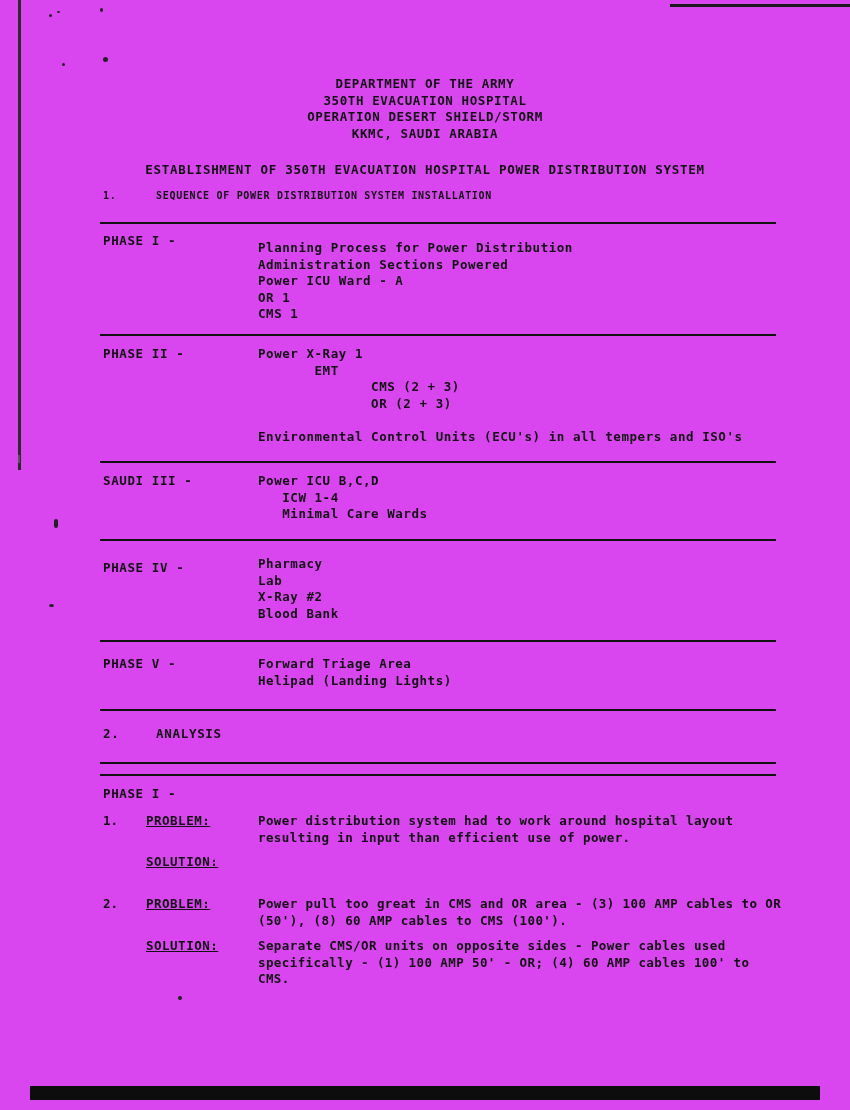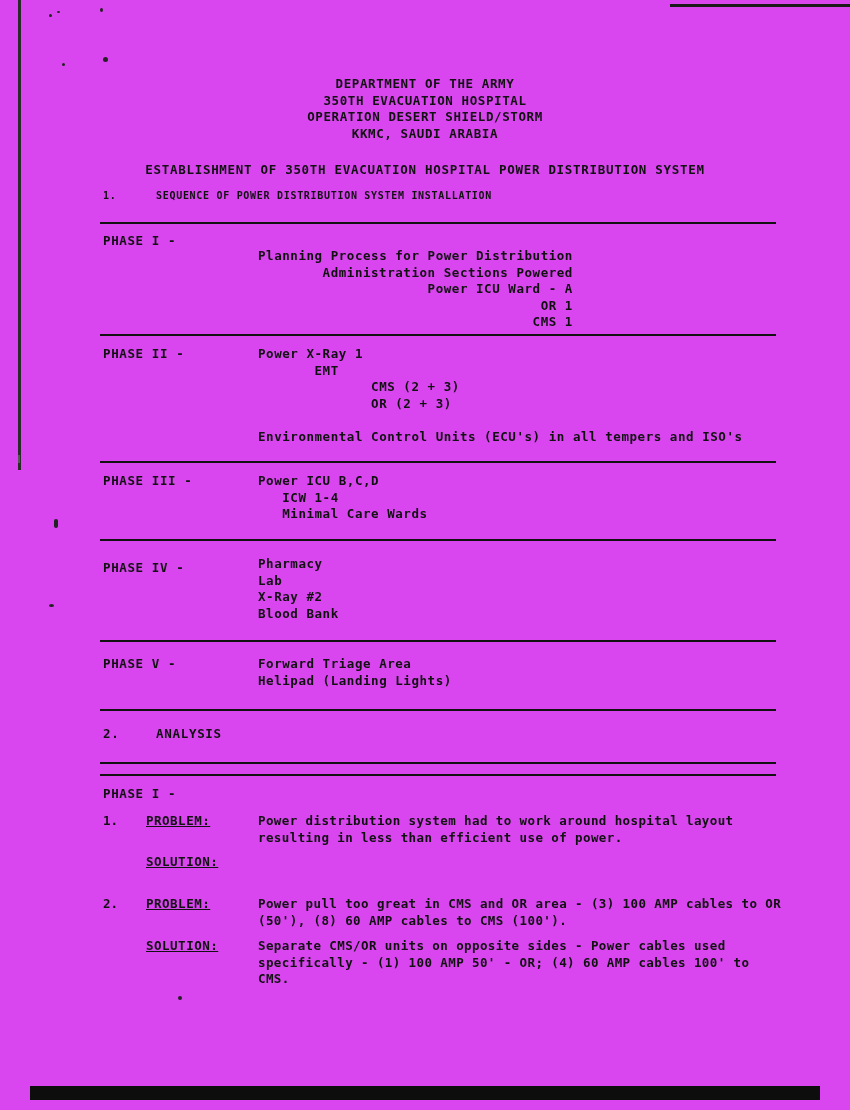--- a/index.html
+++ b/index.html
@@ -169,37 +169,37 @@
     </div>
 
     <div class="title-line">ESTABLISHMENT OF 350TH EVACUATION HOSPITAL POWER DISTRIBUTION SYSTEM</div>
 
     <div class="sec1">
       <span class="num">1.</span><span>SEQUENCE OF POWER DISTRIBUTION SYSTEM INSTALLATION</span>
     </div>
 
     <div class="rule" style="top:222px;"></div>
     <div class="phase" style="top:233px;">PHASE I -</div>
-    <div class="body-txt" style="left:258px; top:248px;text-align:right;">Planning Process for Power Distribution
+    <div class="body-txt" style="left:258px; top:240px;">Planning Process for Power Distribution
 Administration Sections Powered
 Power ICU Ward - A
 OR 1
 CMS 1</div>
 
     <div class="rule" style="top:334px;"></div>
     <div class="phase" style="top:346px;">PHASE II -</div>
     <div class="body-txt" style="left:258px; top:346px;">Power X-Ray 1
        EMT
               CMS (2 + 3)
               OR (2 + 3)
 
 Environmental Control Units (ECU's) in all tempers and ISO's</div>
 
     <div class="rule" style="top:461px;"></div>
-    <div class="phase" style="top:473px;">PHASE III -</div>
+    <div class="phase" style="top:473px;">SAUDI III -</div>
     <div class="body-txt" style="left:258px; top:473px;">Power ICU B,C,D
    ICW 1-4
    Minimal Care Wards</div>
 
     <div class="rule" style="top:539px;"></div>
     <div class="phase" style="top:560px;">PHASE IV -</div>
     <div class="body-txt" style="left:258px; top:556px;">Pharmacy
 Lab
 X-Ray #2
 Blood Bank</div>
@@ -213,21 +213,21 @@
     <div class="sec2" style="top:726px;">
       <span class="num">2.</span><span>ANALYSIS</span>
     </div>
     <div class="rule" style="top:762px;"></div>
     <div class="rule" style="top:774px;"></div>
 
     <div class="phase" style="top:786px;">PHASE I -</div>
 
     <div class="item-num" style="top:813px;">1.</div>
     <div class="item-label" style="top:813px;">PROBLEM:</div>
-    <div class="item-text" style="top:813px;">Power distribution system had to work around hospital layout resulting in less than efficient use of power.</div>
+    <div class="item-text" style="top:813px;">Power distribution system had to work around hospital layout resulting in input than efficient use of power.</div>
 
     <div class="item-num" style="top:854px;"></div>
     <div class="item-label" style="top:854px;">SOLUTION:</div>
 
     <div class="item-num" style="top:896px;">2.</div>
     <div class="item-label" style="top:896px;">PROBLEM:</div>
     <div class="item-text" style="top:896px;">Power pull too great in CMS and OR area - (3) 100 AMP cables to OR (50'), (8) 60 AMP cables to CMS (100').</div>
 
     <div class="item-num" style="top:938px;"></div>
     <div class="item-label" style="top:938px;">SOLUTION:</div>

